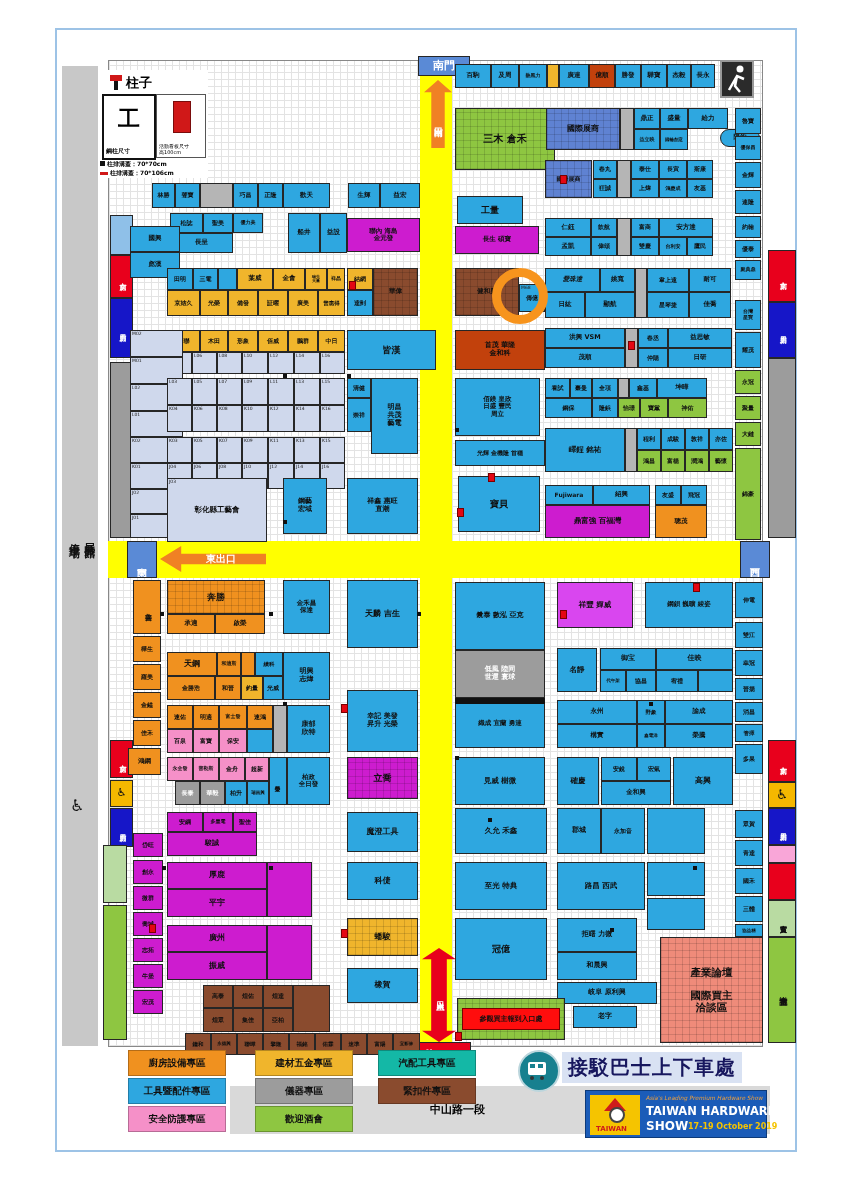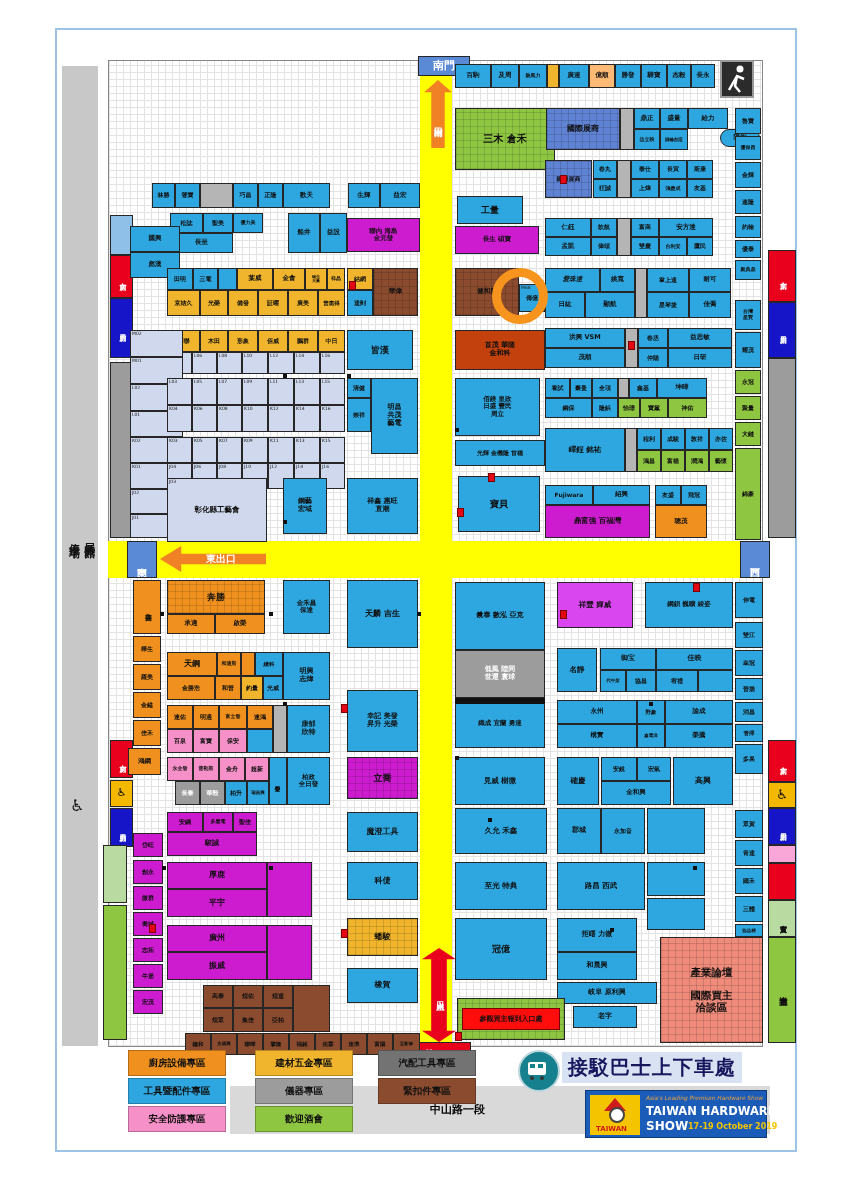--- a/index.html
+++ b/index.html
@@ -106,20 +106,36 @@
 停車場</span>
     <span class="pwc">♿</span>
   </div>
 
   <div id="hall" class="abs"></div>
 
   <div class="abs aisle" style="left:420px;top:60px;width:32px;height:987px;"></div>
   <div class="abs aisle" style="left:108px;top:541px;width:655px;height:37px;"></div>
 
 
+  <div id="pillarbox" class="abs">
+    <div class="tee1"></div>
+    <div class="tee2"></div>
+    <div class="ttl">柱子</div>
+    <div class="b1">
+      <div class="ibeam">工</div>
+      <div class="lab">鋼柱尺寸</div>
+    </div>
+    <div class="b2">
+      <div class="red"></div>
+      <div class="lab" style="white-space:pre-line">活動看板尺寸
+高100cm</div>
+    </div>
+    <div class="n1"><span class="sq"></span><span>柱排溝蓋：70*70cm</span></div>
+    <div class="n2"><span class="dash"></span><span>柱排溝蓋：70*106cm</span></div>
+  </div>
 
   <div id="esc" class="abs">
     <svg width="30" height="34" viewBox="0 0 30 34">
       <circle cx="18" cy="7" r="3.5" fill="#fff"></circle>
       <path d="M7 28 L15 14 L22 17 M15 14 L13 24 L18 30" stroke="#fff" stroke-width="2.5" fill="none"></path>
     </svg>
   </div>
 
   <div id="arrS" class="arrow">
       <span>南出口</span>
@@ -151,21 +167,21 @@
       <div class="booth v" style="left: 768px; top: 808px; width: 28px; height: 37px; background-color: rgb(22, 22, 200); font-size: 7px; color: rgb(255, 255, 255);"><span>男廁</span></div>
       <div class="booth" style="left: 768px; top: 845px; width: 28px; height: 18px; background-color: rgb(249, 166, 216); font-size: 6.5px;"><span></span></div>
       <div class="booth" style="left: 768px; top: 863px; width: 28px; height: 37px; background-color: rgb(232, 0, 28); font-size: 6.5px;"><span></span></div>
       <div class="booth v" style="left: 768px; top: 900px; width: 28px; height: 37px; background-color: rgb(185, 219, 162); font-size: 7px;"><span>貴賓室</span></div>
       <div class="booth v" style="left: 768px; top: 937px; width: 28px; height: 106px; background-color: rgb(142, 198, 65); font-size: 8px;"><span>會議室</span></div>
       <div class="booth" style="left: 455px; top: 64px; width: 36px; height: 24px; background-color: rgb(46, 167, 224); font-size: 6.5px;"><span>百駒</span></div>
       <div class="booth" style="left: 491px; top: 64px; width: 28px; height: 24px; background-color: rgb(46, 167, 224); font-size: 6.5px; align-items: center;"><span>及周</span></div>
       <div class="booth" style="left: 519px; top: 64px; width: 28px; height: 24px; background-color: rgb(46, 167, 224); font-size: 5px;"><span>熱風力</span></div>
       <div class="booth" style="left: 547px; top: 64px; width: 12px; height: 24px; background-color: rgb(240, 181, 44); font-size: 6.5px;"><span></span></div>
       <div class="booth" style="left: 559px; top: 64px; width: 30px; height: 24px; background-color: rgb(46, 167, 224); font-size: 6.5px;"><span>廣連</span></div>
-      <div class="booth" style="left: 589px; top: 64px; width: 26px; height: 24px; background-color: #fdba74; font-size: 6.5px;"><span>億順</span></div>
+      <div class="booth" style="left: 589px; top: 64px; width: 26px; height: 24px; background-color: #c2410c; font-size: 6.5px;"><span>億順</span></div>
       <div class="booth" style="left: 615px; top: 64px; width: 26px; height: 24px; background-color: rgb(46, 167, 224); font-size: 6.5px;"><span>勝發</span></div>
       <div class="booth" style="left: 641px; top: 64px; width: 26px; height: 24px; background-color: rgb(46, 167, 224); font-size: 6.5px;"><span>驊寶</span></div>
       <div class="booth" style="left: 667px; top: 64px; width: 24px; height: 24px; background-color: rgb(46, 167, 224); font-size: 6.5px;"><span>杰毅</span></div>
       <div class="booth" style="left: 691px; top: 64px; width: 24px; height: 24px; background-color: rgb(46, 167, 224); font-size: 6.5px;"><span>長永</span></div>
       <div class="booth gd" style="left: 455px; top: 108px; width: 100px; height: 62px; background-color: rgb(142, 198, 65); font-size: 10px;"><span>三木 倉禾</span></div>
       <div class="booth gd" style="left: 546px; top: 108px; width: 74px; height: 42px; background-color: rgb(95, 130, 210); font-size: 8px;"><span>國際展商</span></div>
       <div class="booth" style="left: 620px; top: 108px; width: 14px; height: 42px; background-color: rgb(181, 181, 181); font-size: 6.5px;"><span></span></div>
       <div class="booth" style="left: 634px; top: 108px; width: 26px; height: 21px; background-color: rgb(46, 167, 224); font-size: 6.5px;"><span>鼎正</span></div>
       <div class="booth" style="left: 660px; top: 108px; width: 28px; height: 21px; background-color: rgb(46, 167, 224); font-size: 6.5px;"><span>盛量</span></div>
       <div class="booth" style="left: 688px; top: 108px; width: 40px; height: 21px; background-color: rgb(46, 167, 224); font-size: 6.5px;"><span>給力</span></div>
@@ -260,21 +276,21 @@
       <div class="booth" style="left: 258px; top: 330px; width: 30px; height: 22px; background-color: rgb(240, 181, 44); font-size: 6px;"><span>佰威</span></div>
       <div class="booth" style="left: 288px; top: 330px; width: 30px; height: 22px; background-color: rgb(240, 181, 44); font-size: 6px;"><span>鵬群</span></div>
       <div class="booth" style="left: 318px; top: 330px; width: 27px; height: 22px; background-color: rgb(240, 181, 44); font-size: 6px;"><span>中日</span></div>
       <div class="booth" style="left: 167px; top: 352px; width: 25px; height: 22px; background-color: rgb(207, 216, 236); font-size: 6.5px;"><span class="bid">L04</span></div>
       <div class="booth" style="left: 192px; top: 352px; width: 25px; height: 22px; background-color: rgb(207, 216, 236); font-size: 6.5px;"><span class="bid">L06</span></div>
       <div class="booth" style="left: 217px; top: 352px; width: 25px; height: 22px; background-color: rgb(207, 216, 236); font-size: 6.5px;"><span class="bid">L08</span></div>
       <div class="booth" style="left: 242px; top: 352px; width: 26px; height: 22px; background-color: rgb(207, 216, 236); font-size: 6.5px;"><span class="bid">L10</span></div>
       <div class="booth" style="left: 268px; top: 352px; width: 26px; height: 22px; background-color: rgb(207, 216, 236); font-size: 6.5px;"><span class="bid">L12</span></div>
       <div class="booth" style="left: 294px; top: 352px; width: 26px; height: 22px; background-color: rgb(207, 216, 236); font-size: 6.5px;"><span class="bid">L14</span></div>
       <div class="booth" style="left: 320px; top: 352px; width: 25px; height: 22px; background-color: rgb(207, 216, 236); font-size: 6.5px;"><span class="bid">L16</span></div>
-      <div class="booth" style="left: 347px; top: 330px; width: 66px; height: 40px; background-color: rgb(46, 167, 224); font-size: 9px;"><span>皆漢</span></div>
+      <div class="booth" style="left: 347px; top: 330px; width: 89px; height: 40px; background-color: rgb(46, 167, 224); font-size: 9px;"><span>皆漢</span></div>
       <div class="booth" style="left: 455px; top: 330px; width: 90px; height: 40px; background-color: #c2410c; font-size: 7px;"><span>首茂 華隆
 金和科</span></div>
       <div class="booth" style="left: 545px; top: 328px; width: 80px; height: 20px; background-color: rgb(46, 167, 224); font-size: 6.5px;"><span>洪興 VSM</span></div>
       <div class="booth" style="left: 545px; top: 348px; width: 80px; height: 20px; background-color: rgb(46, 167, 224); font-size: 6.5px;"><span>茂順</span></div>
       <div class="booth" style="left: 625px; top: 328px; width: 13px; height: 40px; background-color: rgb(181, 181, 181); font-size: 6.5px;"><span></span></div>
       <div class="booth" style="left: 638px; top: 328px; width: 30px; height: 20px; background-color: rgb(46, 167, 224); font-size: 6px;"><span>春丞</span></div>
       <div class="booth" style="left: 638px; top: 348px; width: 30px; height: 20px; background-color: rgb(46, 167, 224); font-size: 6px;"><span>仲陽</span></div>
       <div class="booth" style="left: 668px; top: 328px; width: 64px; height: 20px; background-color: rgb(46, 167, 224); font-size: 6.5px;"><span>益思敏</span></div>
       <div class="booth" style="left: 668px; top: 348px; width: 64px; height: 20px; background-color: rgb(46, 167, 224); font-size: 6.5px;"><span>日研</span></div>
       <div class="booth" style="left: 130px; top: 330px; width: 53px; height: 27px; background-color: rgb(207, 216, 236); font-size: 6.5px;"><span class="bid">M02</span></div>
@@ -508,21 +524,21 @@
     <span>中山路一段</span>
   </div>
 
   <div id="legendLayer">
       <div class="lgbox" style="left: 128px; top: 1050px; background-color: rgb(240, 145, 31);">
         <span>廚房設備專區</span>
       </div>
       <div class="lgbox" style="left: 255px; top: 1050px; background-color: rgb(240, 181, 44);">
         <span>建材五金專區</span>
       </div>
-      <div class="lgbox" style="left: 378px; top: 1050px; background-color: #737373;">
+      <div class="lgbox" style="left: 378px; top: 1050px; background-color: #14b8a6;">
         <span>汽配工具專區</span>
       </div>
       <div class="lgbox" style="left: 128px; top: 1078px; background-color: rgb(46, 167, 224);">
         <span>工具暨配件專區</span>
       </div>
       <div class="lgbox" style="left: 255px; top: 1078px; background-color: rgb(156, 156, 156);">
         <span>儀器專區</span>
       </div>
       <div class="lgbox" style="left: 378px; top: 1078px; background-color: rgb(138, 75, 46);">
         <span>緊扣件專區</span>

